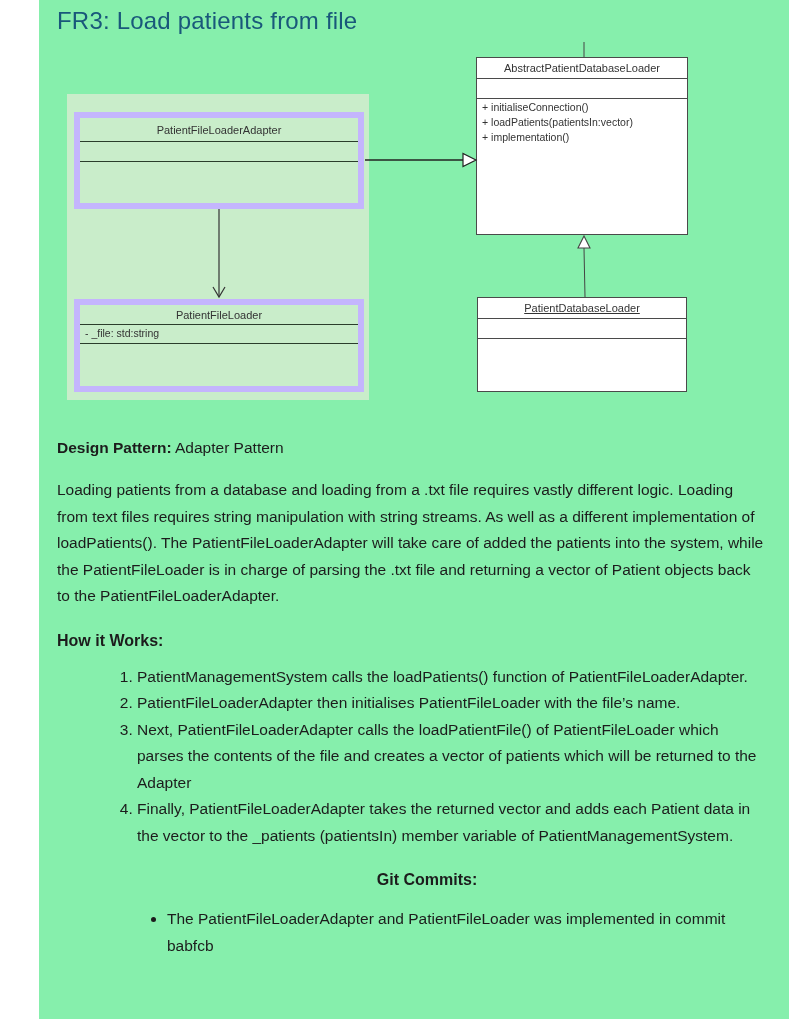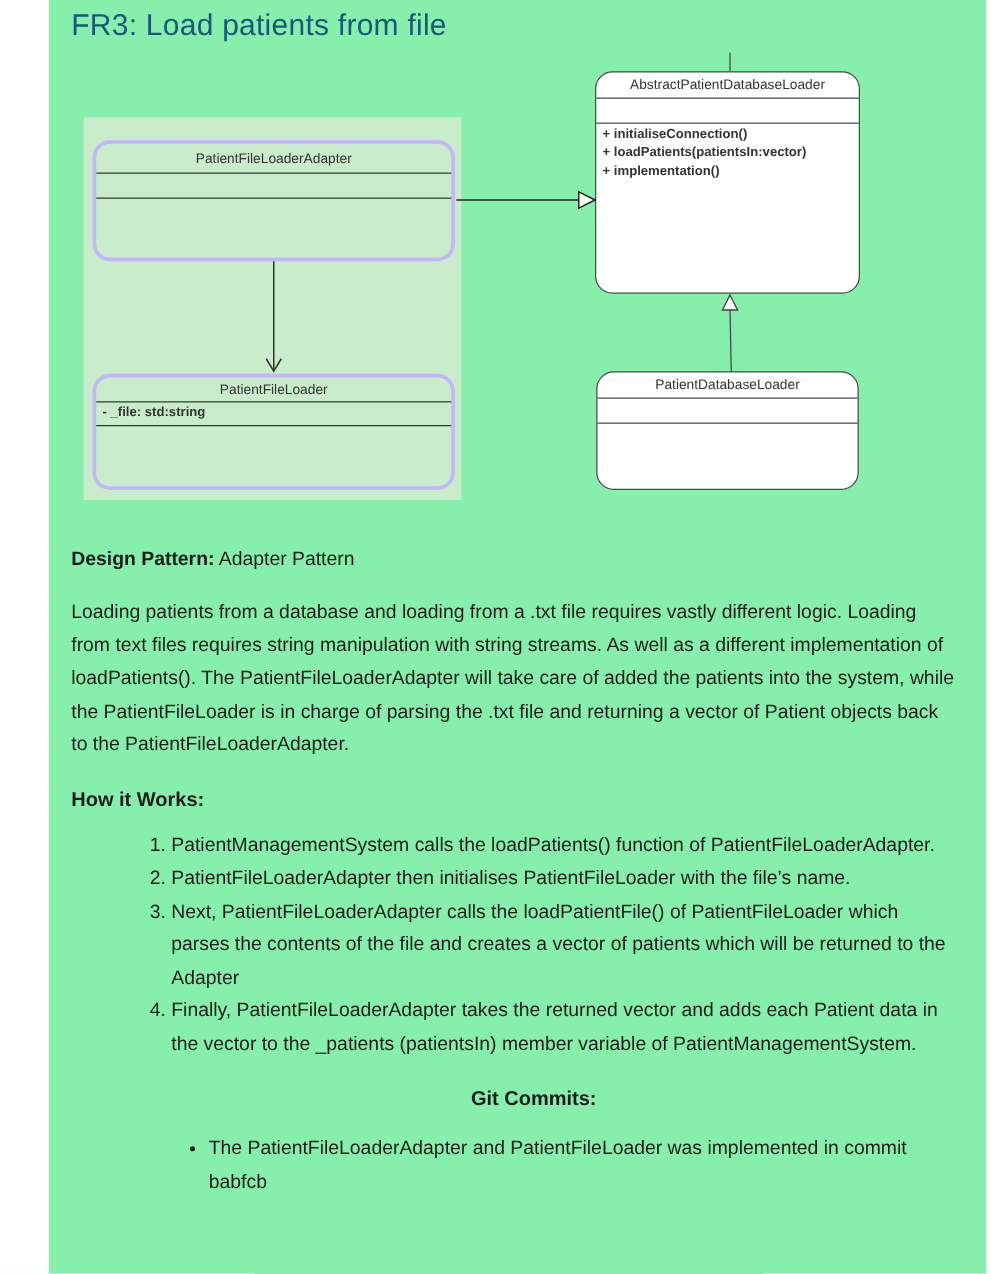--- a/index.html
+++ b/index.html
@@ -14,44 +14,44 @@
   .h1 {
     padding:7px 0 0 18px; font-size:24px; font-weight:400;
     color:#19587a; letter-spacing:.2px;
   }
   
   .figure { position:relative; height:372px; margin-top:2px; }
   .green-panel {
     position:absolute; left:28px; top:57px; width:302px; height:306px;
     background:#c9edca;
   }
-  .uml-class { position:absolute; background:transparent; font-size:11px; color:#333;border-radius:14px; }
+  .uml-class { position:absolute; background:transparent; font-size:11px; color:#333; }
   .uml-class .title {
     text-align:center; overflow:hidden; white-space:nowrap;
   }
   .uml-class .row {
     padding:1px 5px 0 5px; font-size:10.5px; line-height:14px;
-    white-space:nowrap; overflow:hidden;font-weight:bold;
+    white-space:nowrap; overflow:hidden;
   }
-  .g-border { border:3px solid #c4b5fd; }
+  .g-border { border:6px solid #c4b5fd; }
   .g-border .title, .g-border .sec { border-bottom:1px solid #2b3d2b; }
   .w-border { border:1px solid #4a4a4a; background:#ffffff; }
   .w-border .title, .w-border .sec { border-bottom:1px solid #4a4a4a; }
   .sec { width:100%; }
   .adapter-box   { left:35px;  top:75px;  width:290px; height:97px; }
   .adapter-box .title { height:24px; line-height:24px; }
   .adapter-box .sec1  { height:20px; }
   .fileloader-box{ left:35px;  top:262px; width:290px; height:93px; }
   .fileloader-box .title { height:20px; line-height:20px; }
   .fileloader-box .sec1  { height:19px; }
   .abstract-box  { left:437px; top:20px;  width:212px; height:178px; }
   .abstract-box .title { height:21px; line-height:21px; }
   .abstract-box .sec1  { height:20px; }
   .db-box        { left:438px; top:260px; width:210px; height:95px; }
-  .db-box .title { height:21px; line-height:21px; }
+  .db-box .title { height:21px; line-height:21px;text-decoration:underline; }
   .db-box .sec1  { height:20px; }
   .arrows { position:absolute; left:0; top:0; width:793px; height:372px; }
   
   .body-text { padding:0 22px 0 18px; font-size:15.5px; }
   .dp-line { margin-top:26px; line-height:26px; }
   .bold { font-weight:700; }
   .para { margin-top:16px; line-height:26.5px; }
   .h3 { margin-top:18px; font-size:16px; font-weight:700; line-height:26px; }
   .h3-indent { margin-left:30px;text-align:center; }
   ol.steps { margin-top:10px; padding-left:80px; }

